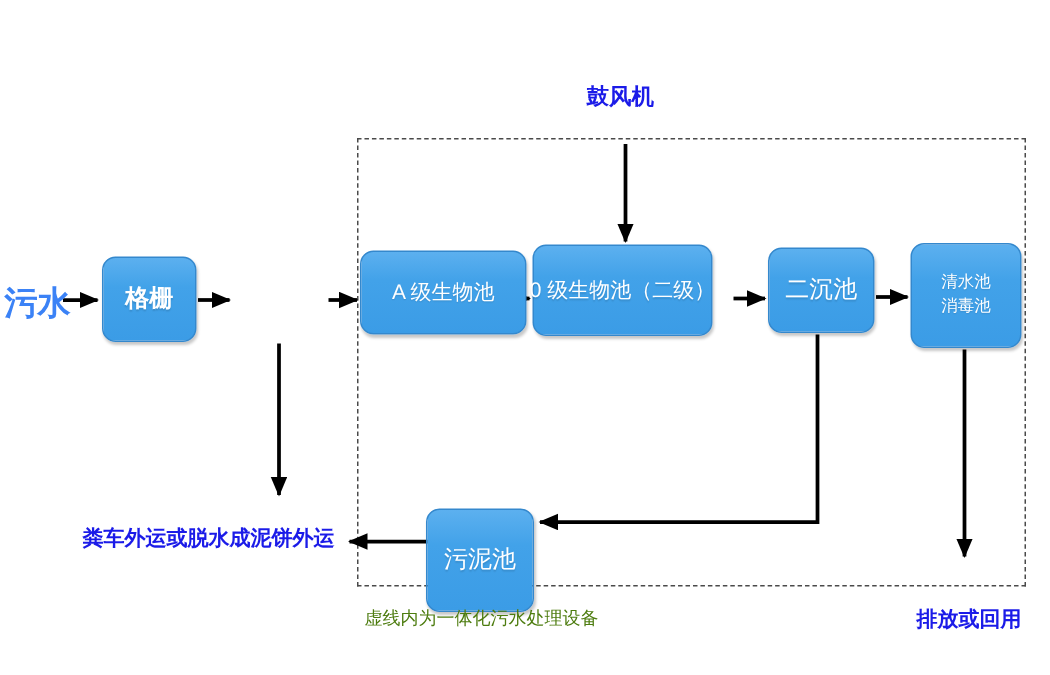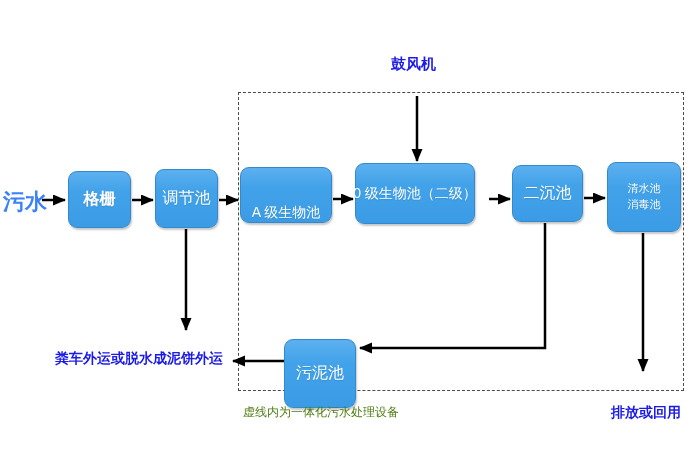--- a/index.html
+++ b/index.html
@@ -61,25 +61,22 @@
       <line x1="643" y1="233" x2="643" y2="371" marker-end="url(#ah)"></line>
       <polyline points="545,223 545,348 360,348" marker-end="url(#ah)"></polyline>
       <line x1="285" y1="361" x2="233" y2="361" marker-end="url(#ah)"></line>
     </g>
   </svg>
 
   <div class="box fs16" style="left:68px;top:171px;width:63px;height:57px;font-weight:bold;">
     <span class="lbl">格栅</span>
   </div>
 
-  <div class="box fs16" style="left:155px;top:169px;width:63px;height:59px;">
-    <span class="lbl">调节池</span>
-  </div>
 
-  <div class="box fs14" style="left:240px;top:167px;width:92px;height:56px;justify-content:flex-end;">
+  <div class="box fs14" style="left:240px;top:167px;width:111px;height:56px;">
     <span class="lbl">A 级生物池</span>
   </div>
 
   <div class="box fs14" style="left:355px;top:163px;width:120px;height:61px;">
     <span class="lbl">0 级生物池（二级）</span>
   </div>
 
   <div class="box fs16" style="left:512px;top:165px;width:71px;height:57px;">
     <span class="lbl">二沉池</span>
   </div>

